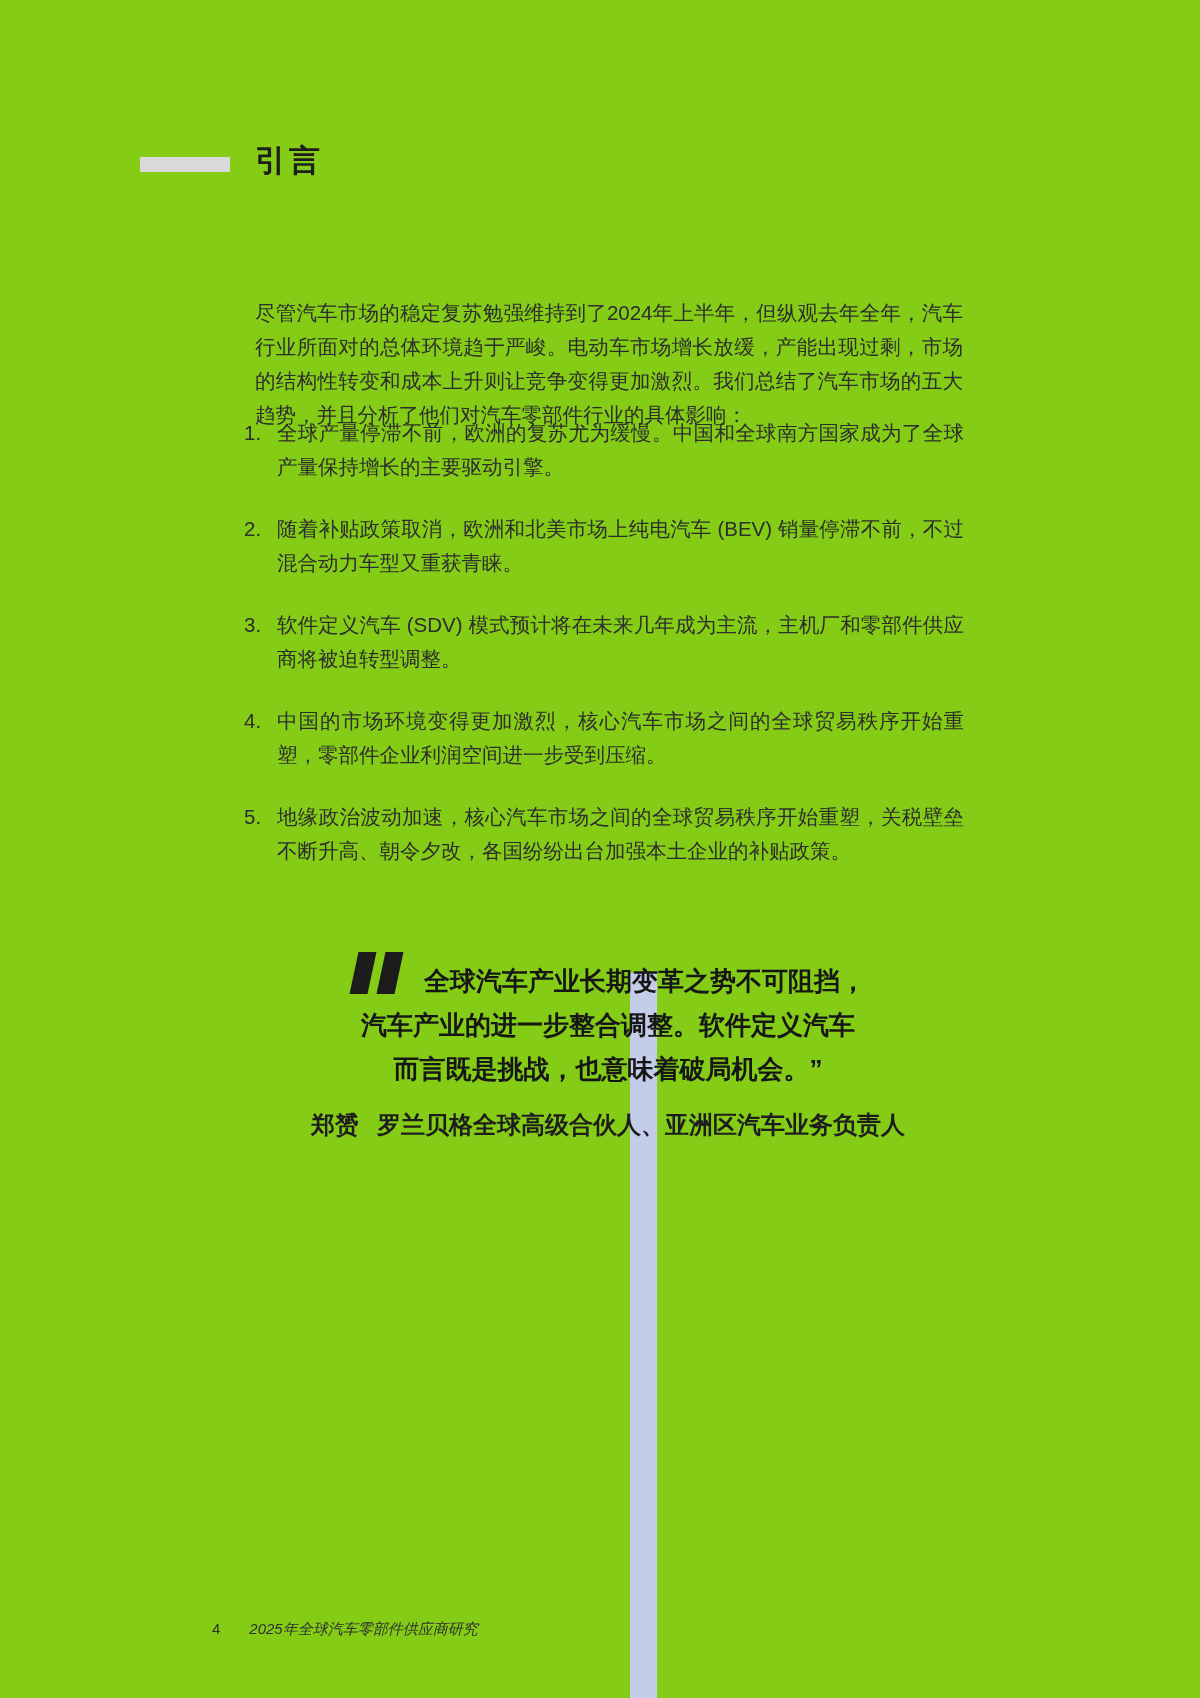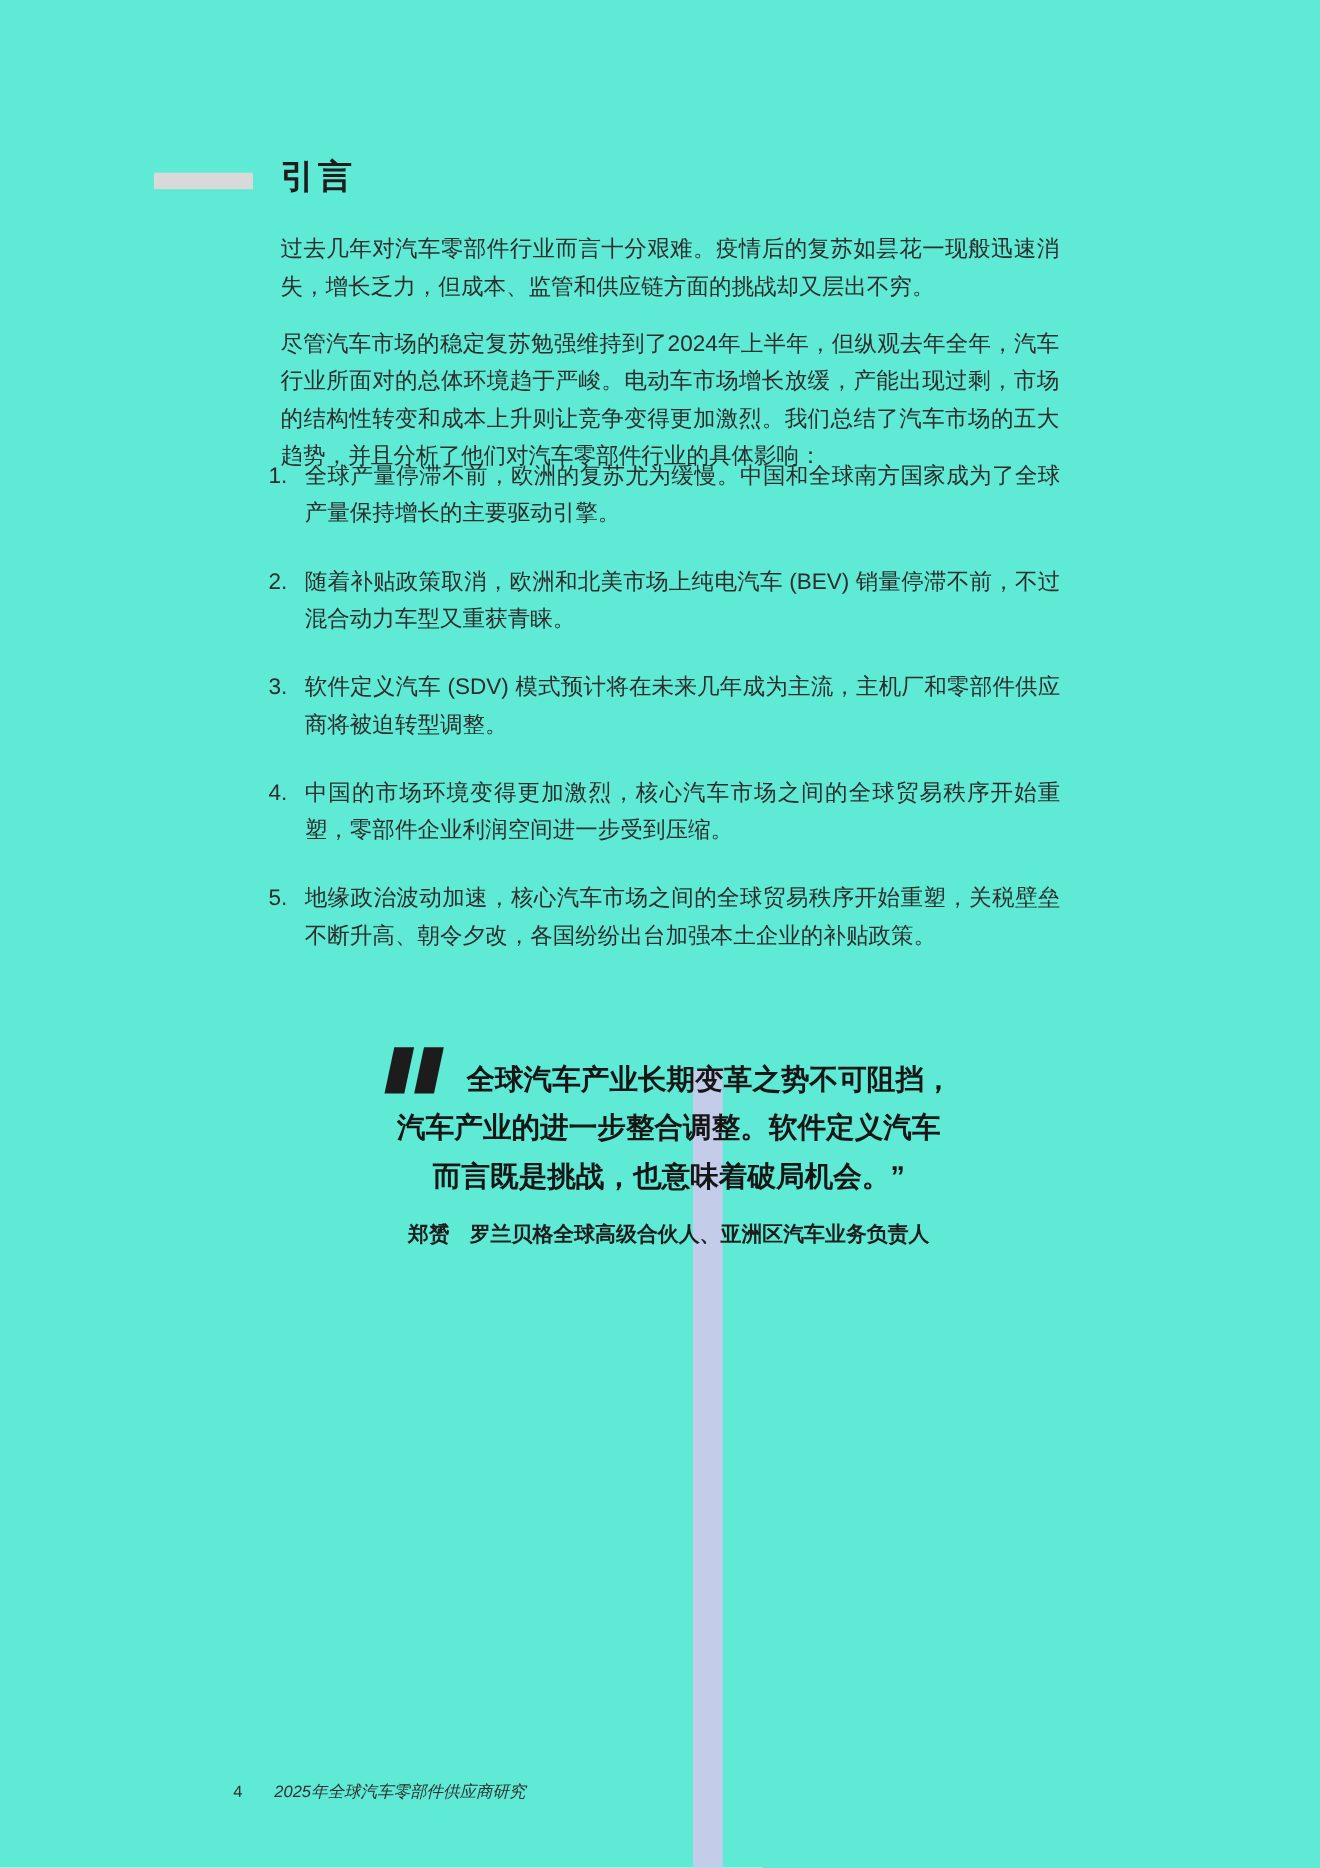--- a/index.html
+++ b/index.html
@@ -1,19 +1,19 @@
 <!DOCTYPE html>
 <html><head>
 <meta charset="utf-8">
 <style>
   html,body{margin:0;padding:0;background:#ffffff;}
   .page{
     position:relative;
     width:1200px;height:1698px;
-    background:#5eead4;
+    background:#84cc16;
     overflow:hidden;
     font-family:"Liberation Sans","DejaVu Sans",sans-serif;
     color:#2d2d2d;
   }
   
   .accent-gray{
     position:absolute;left:140px;top:157px;width:90px;height:15px;
     background:#d9d9d9;
   }
   .page-title{
@@ -61,39 +61,38 @@
     vertical-align:-4px;
   }
   .qmark i{
     position:absolute;top:0;bottom:0;width:18px;
     background:#1c1c1c;transform:skewX(-12deg);
   }
   .qmark i:first-child{left:4px;}
   .qmark i:last-child{left:31px;}
   .attribution{
     margin-top:18px;
-    font-size:19px;font-weight:bold;color:#1d1d1d;
+    font-size:24px;font-weight:bold;color:#1d1d1d;
   }
   .attribution .attr-name{margin-right:18px;}
   
   .footer{
     position:absolute;left:212px;top:1620px;
     font-size:15px;color:#2f2f2f;z-index:1;
   }
   .footer .doc-title{margin-left:29px;font-style:italic;}
 </style>
 </head>
 <body>
 
 <div class="page">
 
   <div class="accent-gray"></div>
   <h1 class="page-title">引言</h1>
 
-  <p class="para p1">过去几年对汽车零部件行业而言十分艰难。疫情后的复苏如昙花一现般迅速消失，增长乏力，但成本、监管和供应链方面的挑战却又层出不穷。</p>
   <p class="para p2">尽管汽车市场的稳定复苏勉强维持到了2024年上半年，但纵观去年全年，汽车行业所面对的总体环境趋于严峻。电动车市场增长放缓，产能出现过剩，市场的结构性转变和成本上升则让竞争变得更加激烈。我们总结了汽车市场的五大趋势，并且分析了他们对汽车零部件行业的具体影响：</p>
 
   <ol class="trend-list">
     <li class="trend-item">
       <span class="num">1.</span>
       <span class="txt">全球产量停滞不前，欧洲的复苏尤为缓慢。中国和全球南方国家成为了全球产量保持增长的主要驱动引擎。</span>
     </li>
     <li class="trend-item">
       <span class="num">2.</span>
       <span class="txt">随着补贴政策取消，欧洲和北美市场上纯电汽车 (BEV) 销量停滞不前，不过混合动力车型又重获青睐。</span>

